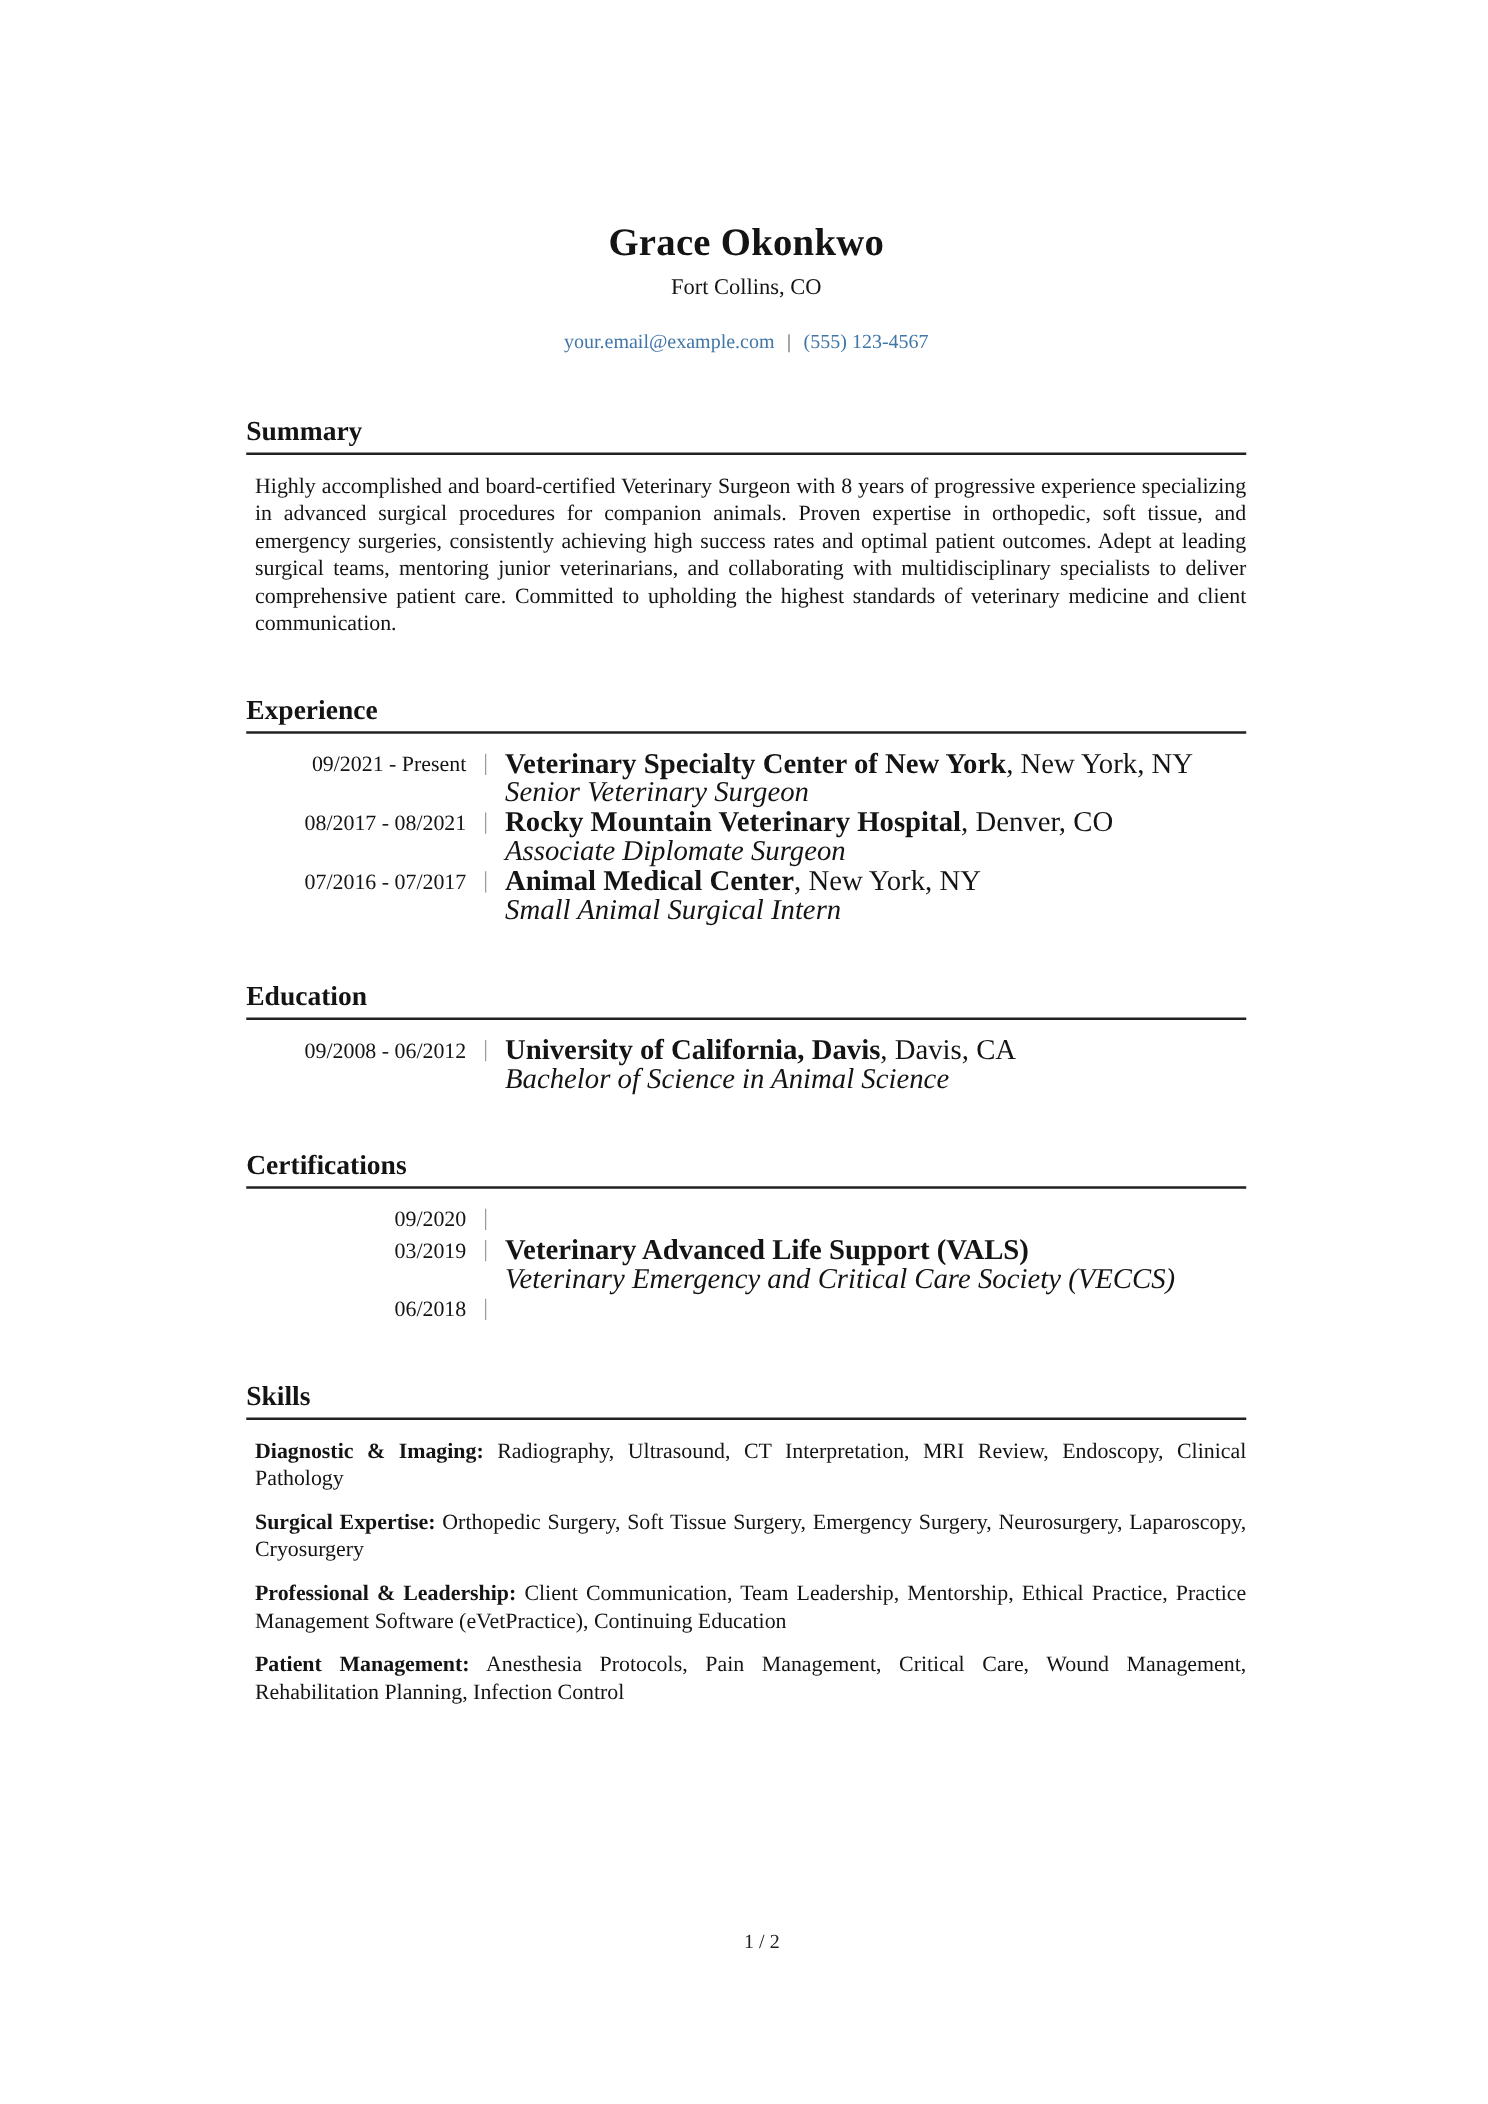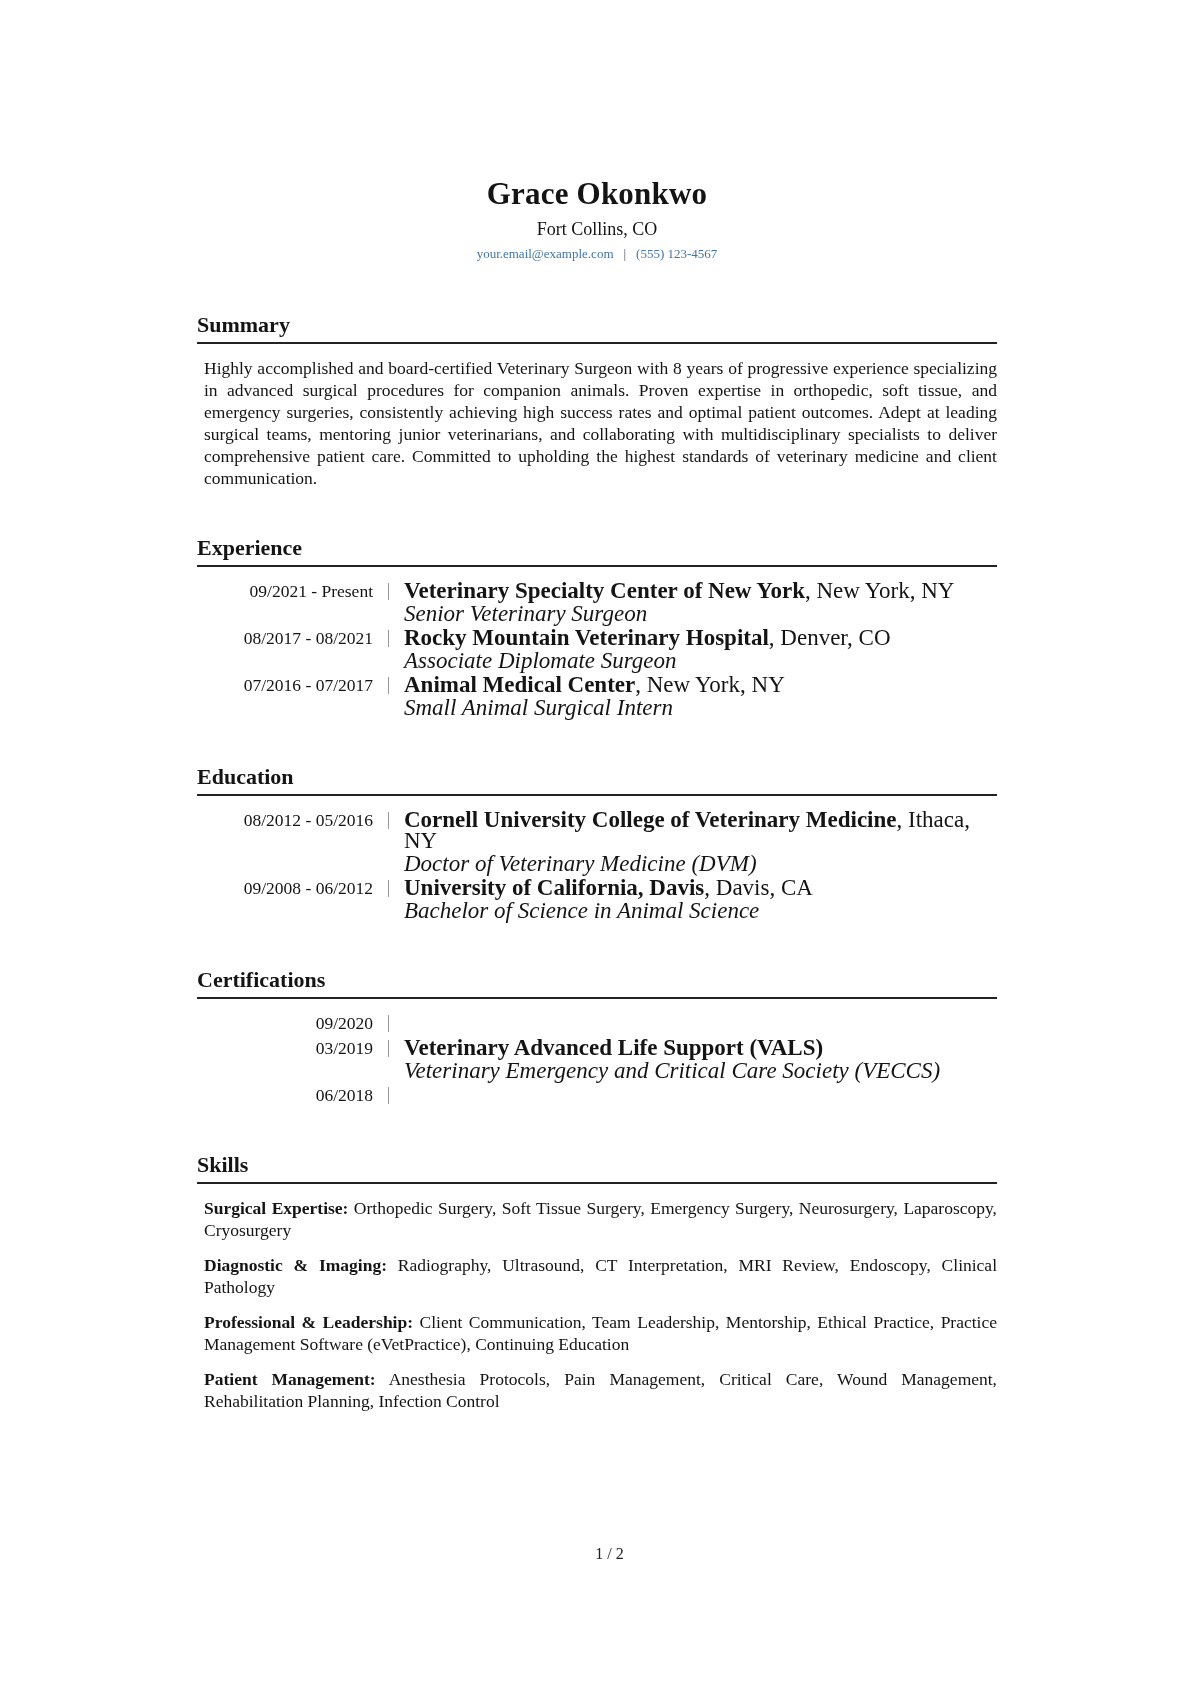--- a/index.html
+++ b/index.html
@@ -13,21 +13,21 @@
     overflow:hidden;
     text-decoration:underline;
   }
   .content {
     position:absolute; left:197px; top:0; width:800px;
   }
   
   .hdr { margin-top:176px; text-align:center; }
   .hdr-name { font-size:31px; line-height:36px; font-weight:bold; letter-spacing:0.2px; }
   .hdr-location { font-size:18px; line-height:26px; margin-top:4px; }
-  .hdr-contact { font-size:13px; line-height:24px; margin-top:0; }
+  .hdr-contact { font-size:16px; line-height:24px; margin-top:20px; }
   .hdr-contact a { text-decoration:none; cursor:pointer; }
   .hdr-sep { color:#555; margin:0 10px; }
   
   .section { margin-top:46px; }
   .section-title {
     font-size:22px; line-height:26px; font-weight:bold;
     padding-bottom:4px; border-bottom:2px solid #222;
   }
   .section-body { margin-top:13px; }
   .para {
@@ -106,28 +106,20 @@
             <div class="trow-detail">Small Animal Surgical Intern</div>
           </div>
         </div>
       </div>
     </div>
 
     <div class="section">
       <div class="section-title">Education</div>
       <div class="section-body">
         <div class="trow">
-          <div class="trow-dates">08/2012 - 05/2016</div>
-          <div class="trow-bar"></div>
-          <div class="trow-main">
-            <div class="trow-title"><span class="trow-org">Cornell University College of Veterinary Medicine</span><span>, Ithaca, NY</span></div>
-            <div class="trow-detail">Doctor of Veterinary Medicine (DVM)</div>
-          </div>
-        </div>
-        <div class="trow">
           <div class="trow-dates">09/2008 - 06/2012</div>
           <div class="trow-bar"></div>
           <div class="trow-main">
             <div class="trow-title"><span class="trow-org">University of California, Davis</span><span>, Davis, CA</span></div>
             <div class="trow-detail">Bachelor of Science in Animal Science</div>
           </div>
         </div>
       </div>
     </div>
 
@@ -149,22 +141,22 @@
         <div class="trow">
           <div class="trow-dates">06/2018</div>
           <div class="trow-bar"></div>
         </div>
       </div>
     </div>
 
     <div class="section">
       <div class="section-title">Skills</div>
       <div class="section-body">
+        <p class="para skill-group"><span class="skill-label">Diagnostic &amp; Imaging:</span><span> Radiography, Ultrasound, CT Interpretation, MRI Review, Endoscopy, Clinical Pathology</span></p>
         <p class="para skill-group"><span class="skill-label">Surgical Expertise:</span><span> Orthopedic Surgery, Soft Tissue Surgery, Emergency Surgery, Neurosurgery, Laparoscopy, Cryosurgery</span></p>
-        <p class="para skill-group"><span class="skill-label">Diagnostic &amp; Imaging:</span><span> Radiography, Ultrasound, CT Interpretation, MRI Review, Endoscopy, Clinical Pathology</span></p>
         <p class="para skill-group"><span class="skill-label">Professional &amp; Leadership:</span><span> Client Communication, Team Leadership, Mentorship, Ethical Practice, Practice Management Software (eVetPractice), Continuing Education</span></p>
         <p class="para skill-group"><span class="skill-label">Patient Management:</span><span> Anesthesia Protocols, Pain Management, Critical Care, Wound Management, Rehabilitation Planning, Infection Control</span></p>
       </div>
     </div>
 
   </div>
 
   <div class="footer">1 / 2</div>
 </div>
 

